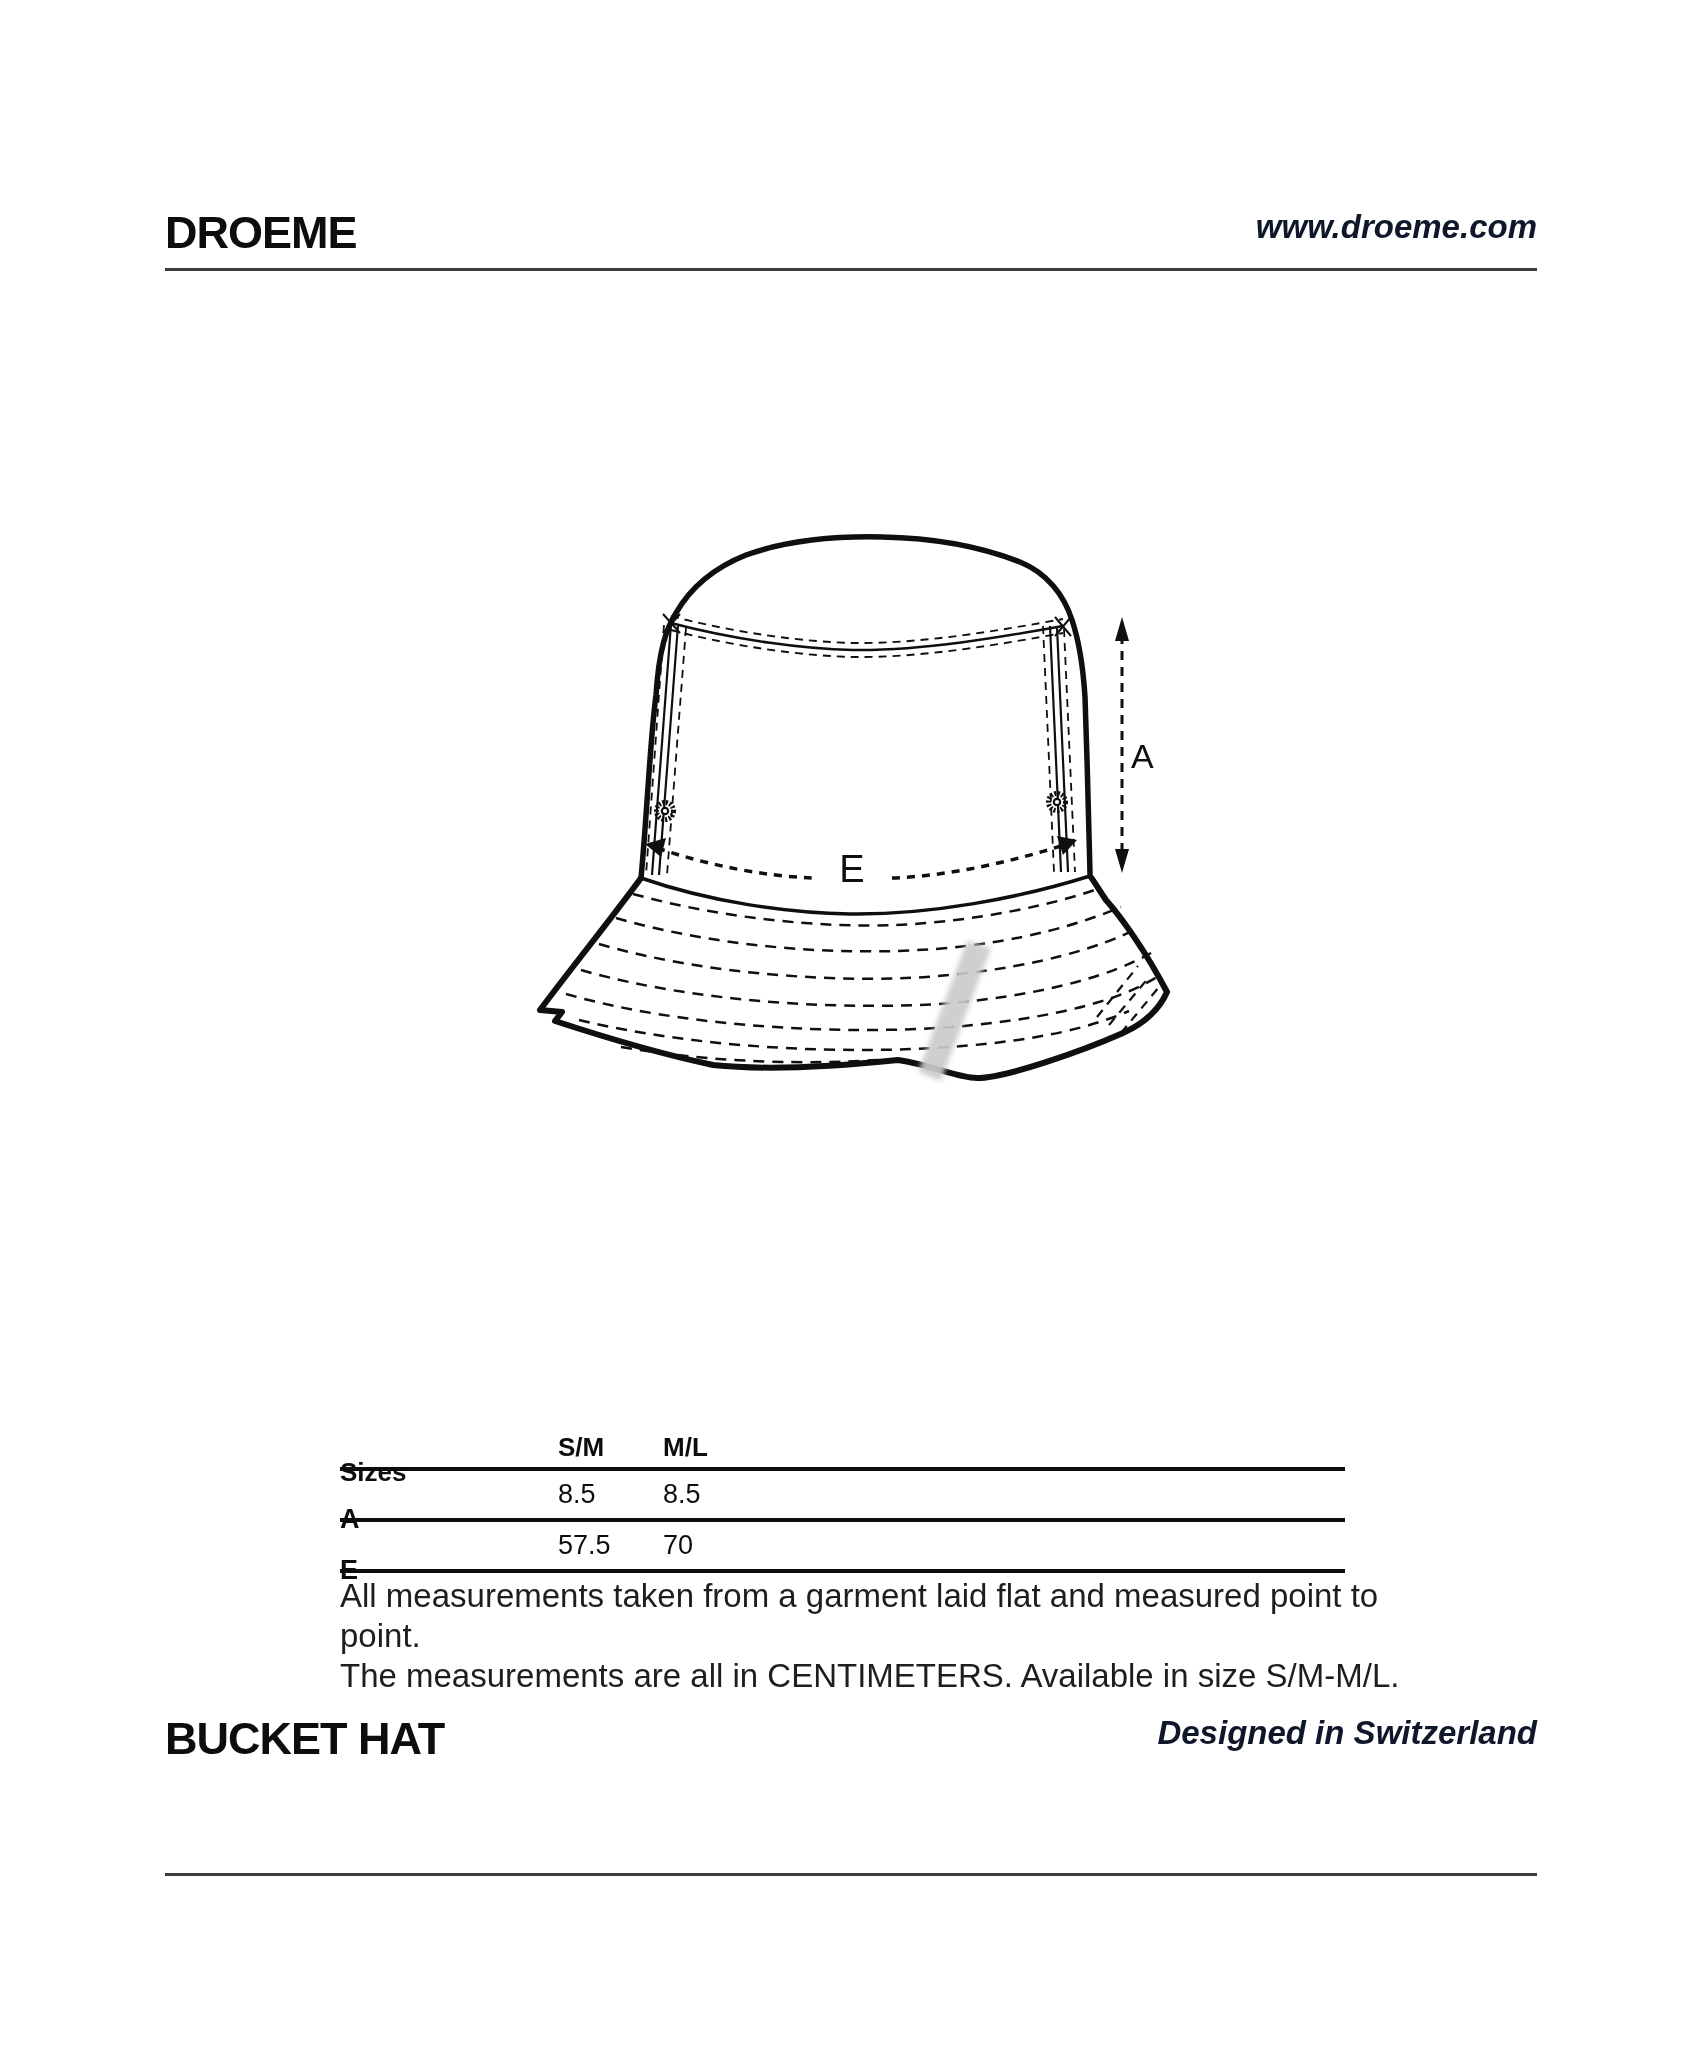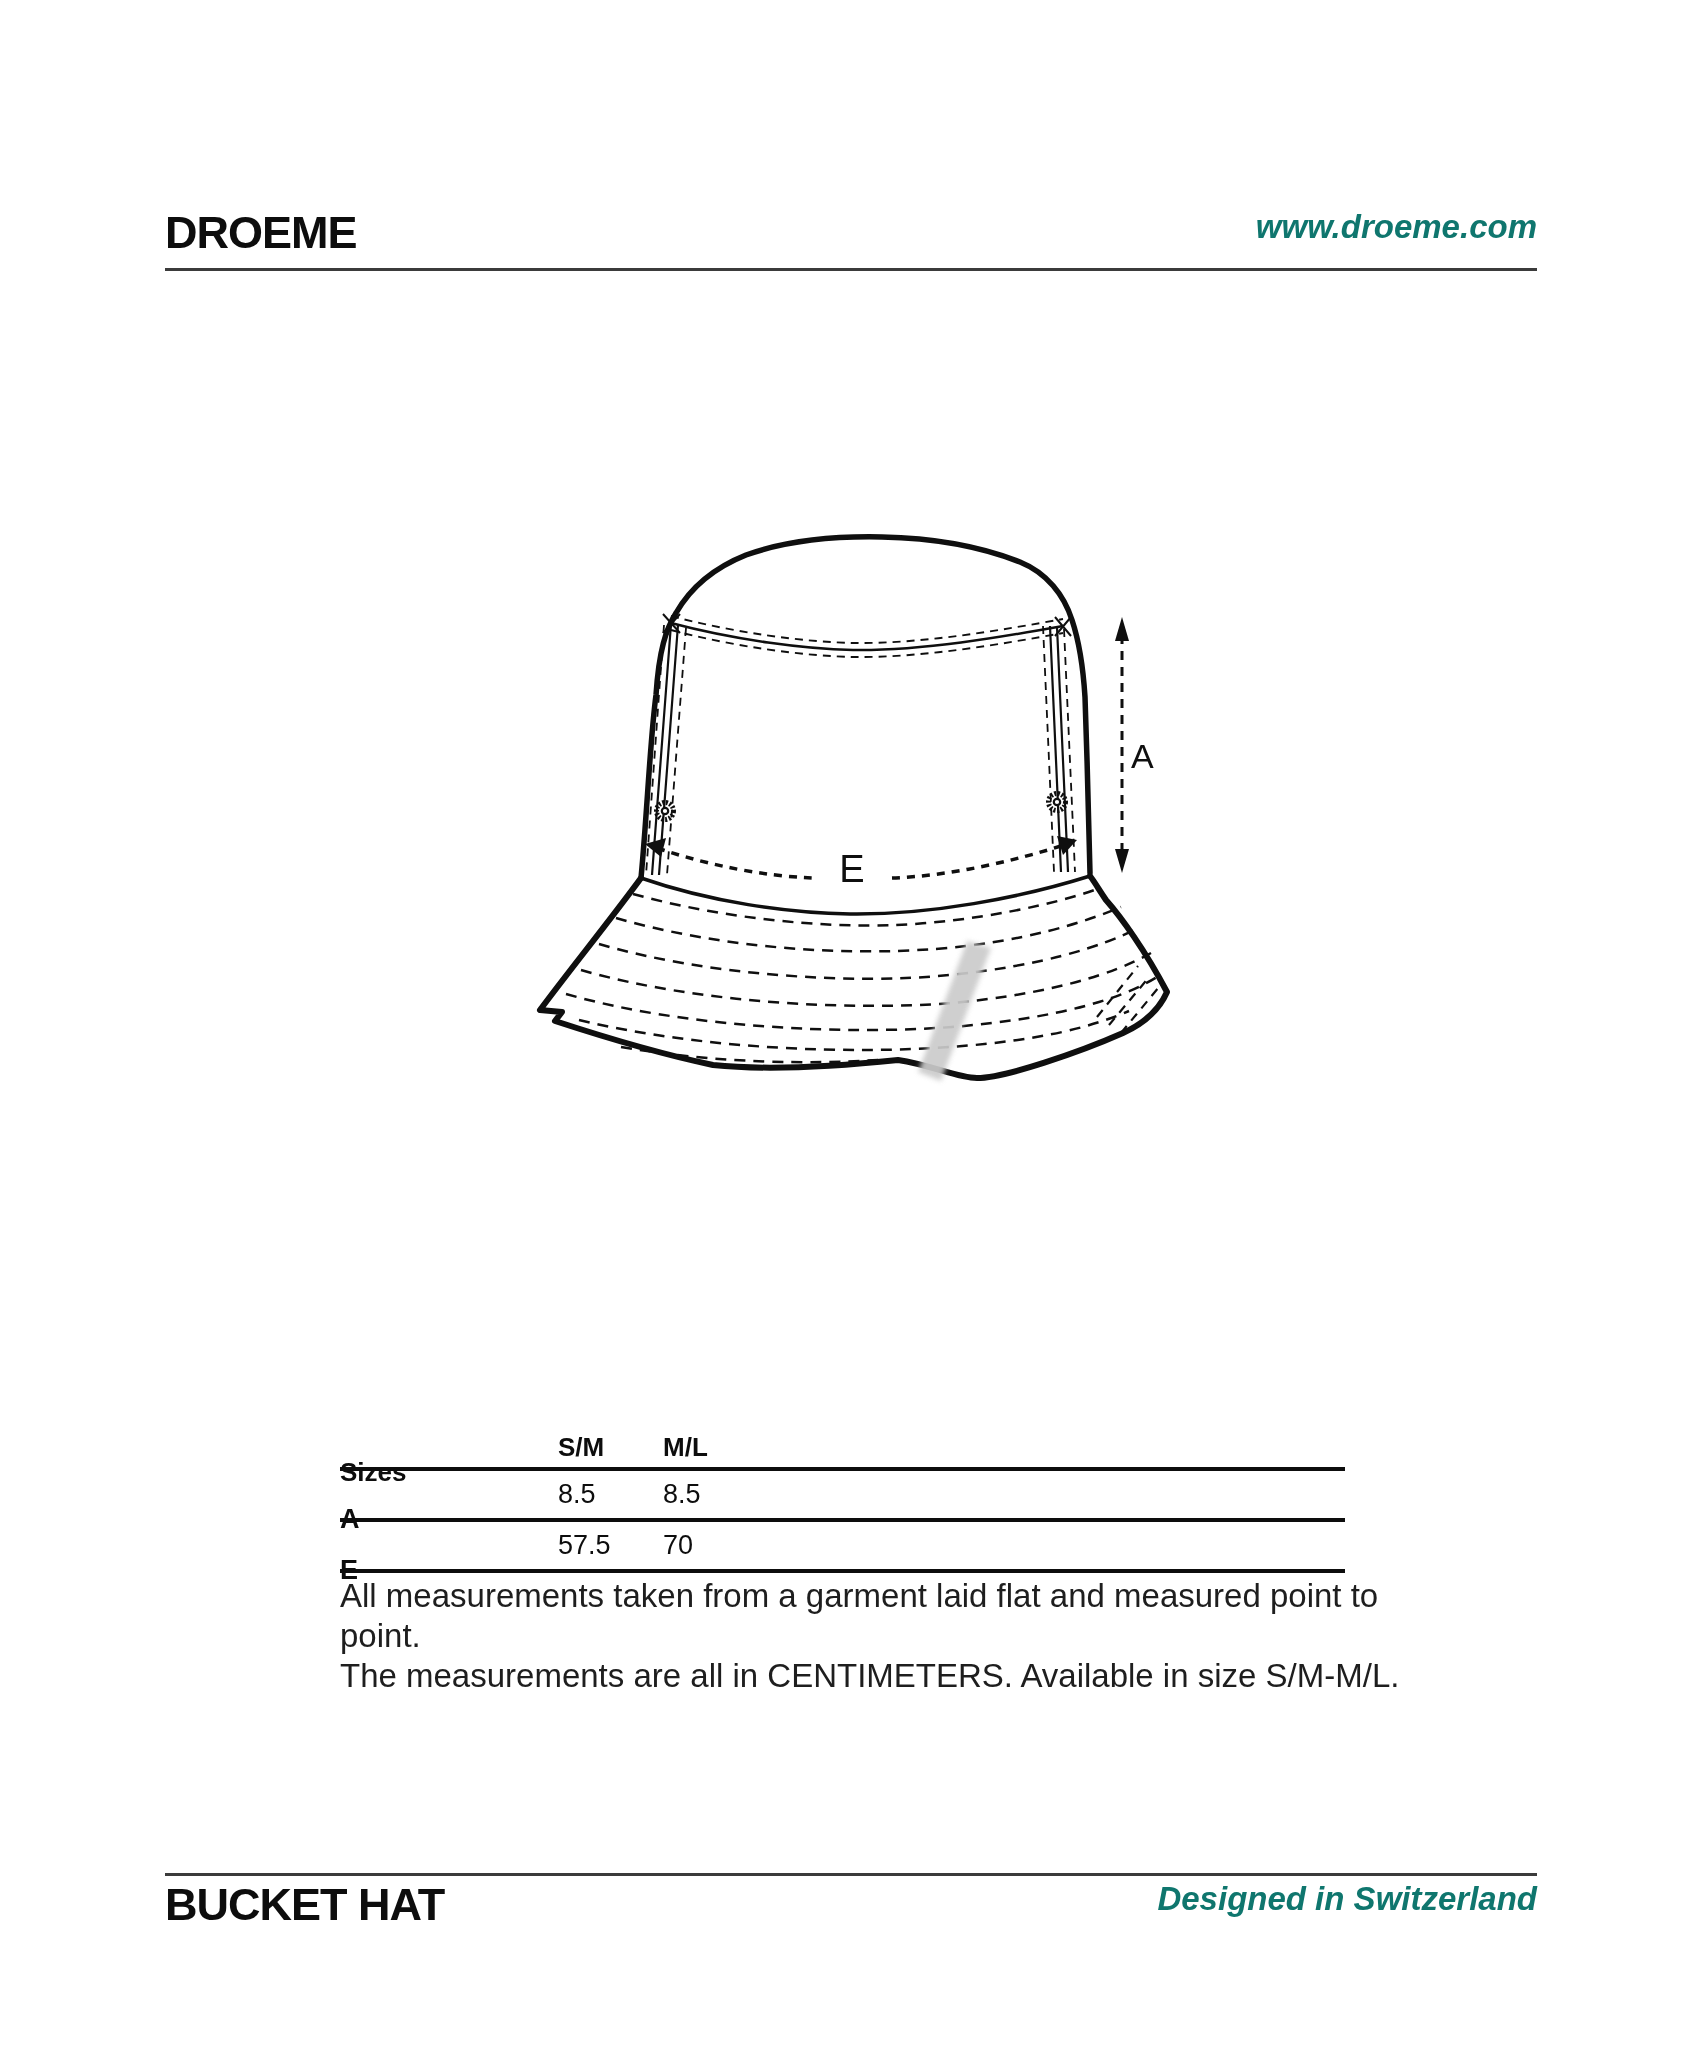--- a/index.html
+++ b/index.html
@@ -15,35 +15,35 @@
   
   .band{
     position:absolute;
     left:165px;
     width:1372px;
     display:flex;
     justify-content:space-between;
     align-items:flex-start;
   }
   .band-header{top:210px;}
-  .band-footer{top:1882px;gap:13px;}
+  .band-footer{top:1716px;gap:13px;}
   .brand{
     font-size:45px;
     font-weight:700;
     letter-spacing:-1px;
     line-height:1;
     color:#0d0d0d;
     white-space:nowrap;
   }
   .band-right{
     font-size:33px;
     font-weight:700;
     font-style:italic;
     line-height:1;
-    color:#0f766e;
+    color:#0f172a;
     white-space:nowrap;
   }
   .rule{
     position:absolute;
     left:165px;
     width:1372px;
     height:3px;
     background:#3b3b3b;
   }
   .rule-header{top:268px;}

